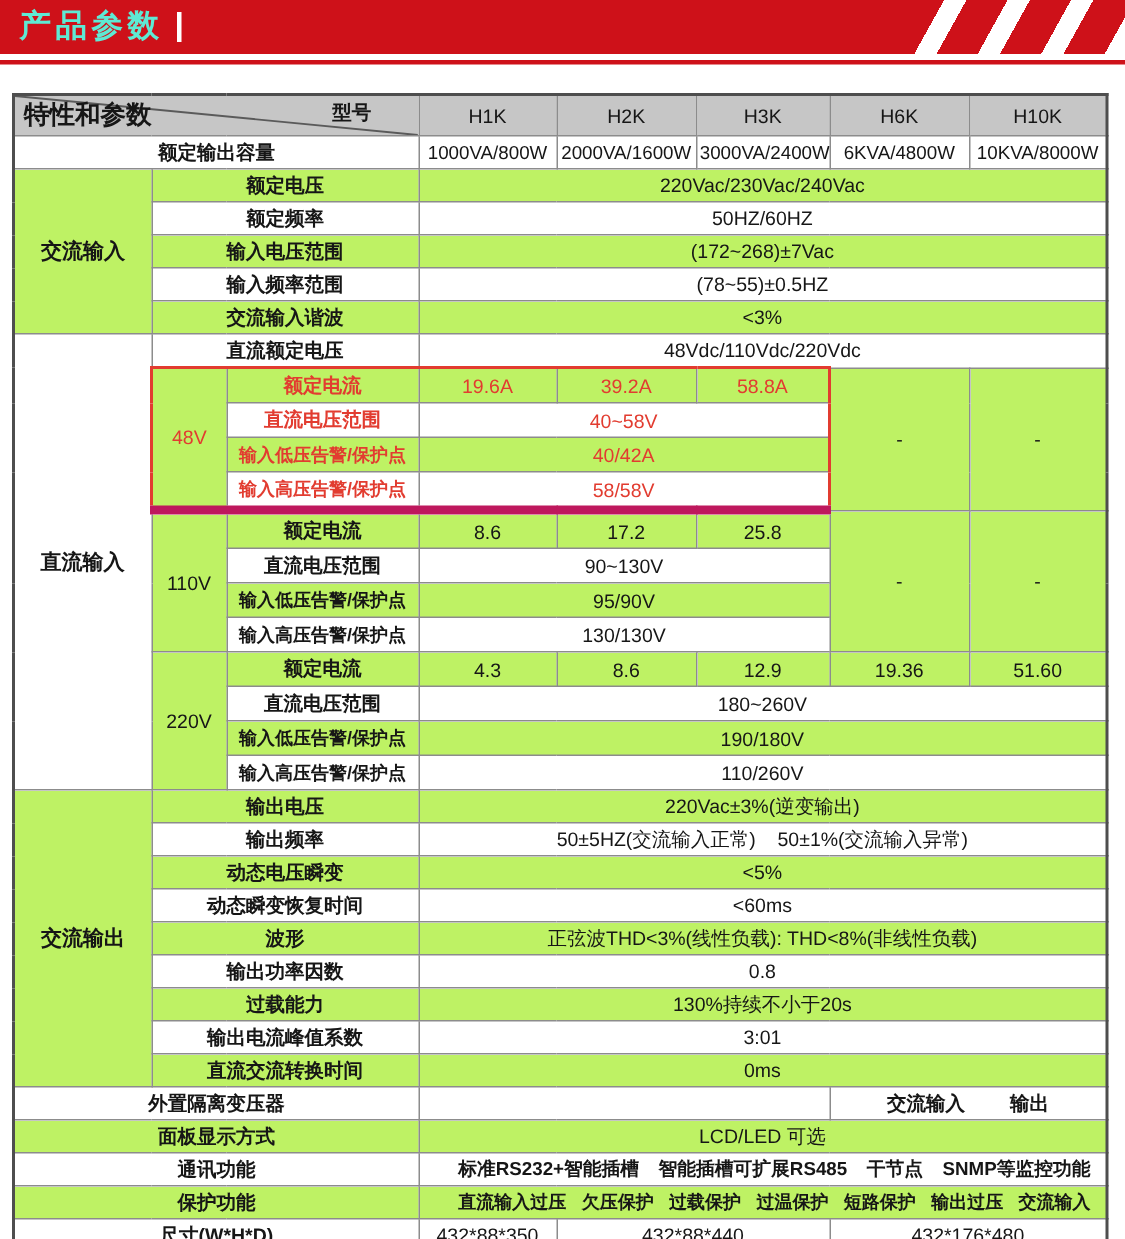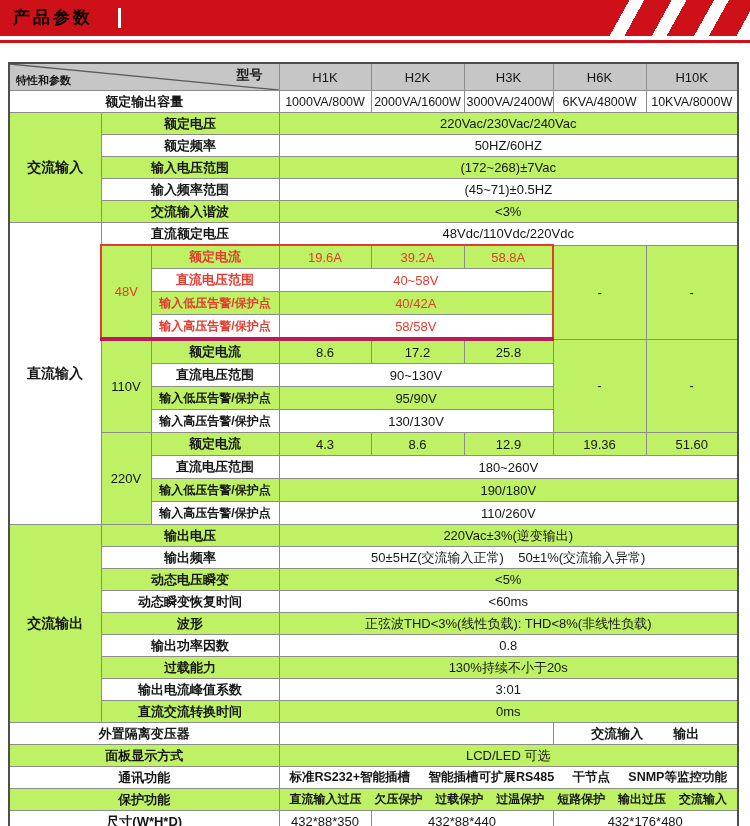--- a/index.html
+++ b/index.html
@@ -3,21 +3,21 @@
 <meta charset="utf-8">
 <style>
   html,body{margin:0;padding:0;}
   body{
     width:750px;height:826px;overflow:hidden;background:#ffffff;
     font-family:"Liberation Sans","DejaVu Sans",sans-serif;color:#161616;
   }
   
   .banner{position:relative;height:36px;background:#ce1119;}
   .banner-title{
-    color:#000000;font-size:17px;font-weight:bold;letter-spacing:3px;
+    color:#5eead4;font-size:21px;font-weight:bold;letter-spacing:3px;
     line-height:36px;padding-left:13px;display:inline-block;
   }
   .title-divider{position:absolute;left:118px;top:8px;width:3px;height:20px;background:#fff;}
   .banner-stripes{
     position:absolute;top:0;right:0;width:148px;height:36px;
     background:repeating-linear-gradient(119deg,transparent 0 24px,#fff 24px 37px);
   }
   .accent-line{height:3px;background:#ce1119;margin-top:4px;}
 
   
@@ -34,33 +34,33 @@
   tr.g td{background:#bef264;}
   tr.t td{height:22px;}
   td.lab{font-weight:bold;}
   td.lab-sm{font-weight:bold;font-size:12px;}
   td.group{font-weight:bold;font-size:14px;background:#ffffff;}
   td.sub{background:#ffffff;}
   td.dash{background:#ffffff;}
   td.sm{font-size:12.5px;}
   .red{color:#e23c30;}
   td.rbt{border-top:2px solid #e23c30;}
-  td.rbb{border-bottom:4px solid #be185d;}
+  td.rbb{border-bottom:6px solid #be185d;}
   td.rbl{border-left:2px solid #e23c30;}
   td.rbr{border-right:2px solid #e23c30;}
   td.pre{white-space:pre;}
 
   
   th.corner{position:relative;padding:0;}
   th.corner svg{position:absolute;left:0;top:0;width:100%;height:100%;}
-  .c-top{position:absolute;top:2px;right:16px;font-weight:bold;font-size:13px;}
-  .c-bot{position:absolute;bottom:2px;left:6px;font-weight:bold;font-size:11px;}
-
-  
-  .flex-cell{display:flex;justify-content:space-between;align-items:center;padding:0 8px;}
+  .c-top{position:absolute;top:2px;right:31px;font-weight:bold;font-size:13px;}
+  .c-bot{position:absolute;bottom:2px;left:6px;font-weight:bold;font-size:17px;}
+
+  
+  .flex-cell{display:flex;justify-content:space-between;align-items:center;padding:0 8px;margin-left:16px;}
   .flex-cell span{font-weight:bold;font-size:12.5px;}
   .flex-cell.tight span{font-size:12px;}
   .pair-cell{display:flex;justify-content:center;gap:30px;align-items:center;}
   .pair-cell span{font-weight:bold;}
 </style>
 </head>
 <body>
 
 <div class="banner">
   <span class="banner-title">产品参数</span>
@@ -117,21 +117,21 @@
   <tr>
     <td class="lab" colspan="2">额定频率</td>
     <td colspan="5">50HZ/60HZ</td>
   </tr>
   <tr class="g">
     <td class="lab" colspan="2">输入电压范围</td>
     <td colspan="5">(172~268)±7Vac</td>
   </tr>
   <tr>
     <td class="lab" colspan="2">输入频率范围</td>
-    <td colspan="5">(45~71)±0.5HZ</td>
+    <td colspan="5">(78~55)±0.5HZ</td>
   </tr>
   <tr class="g">
     <td class="lab" colspan="2">交流输入谐波</td>
     <td colspan="5">&lt;3%</td>
   </tr>
 
   <tr>
     <td class="group" rowspan="13">直流输入</td>
     <td class="lab" colspan="2">直流额定电压</td>
     <td colspan="5">48Vdc/110Vdc/220Vdc</td>

